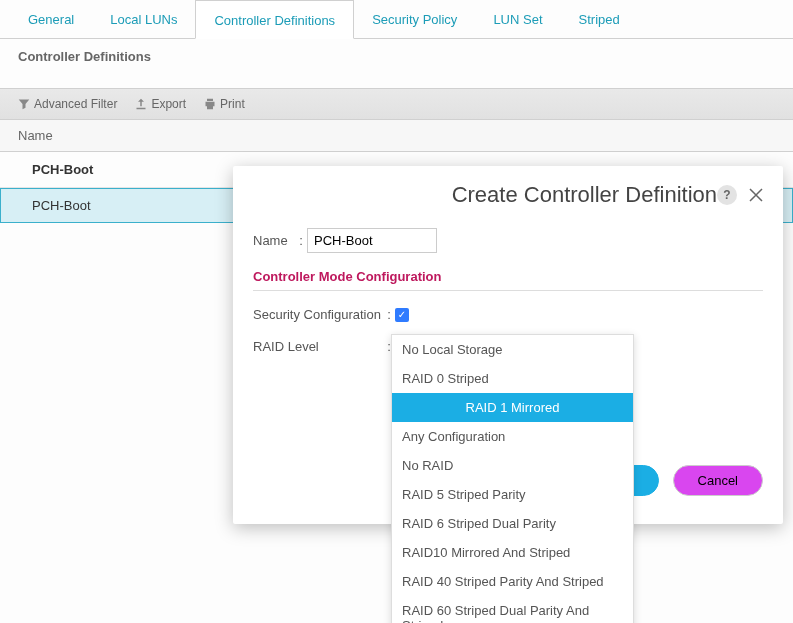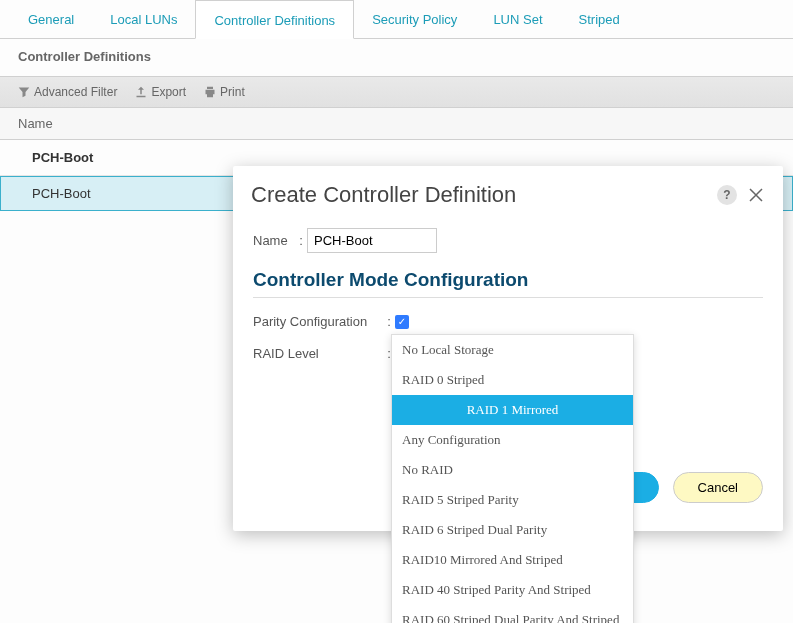--- a/index.html
+++ b/index.html
@@ -40,20 +40,21 @@
   .toolbar {
     display: flex;
     gap: 18px;
     padding: 8px 18px;
     border-top: 1px solid #d0d0d0;
     border-bottom: 1px solid #d0d0d0;
     background: linear-gradient(#e9e9e9, #e1e1e1);
     color: #666;
     font-size: 12px;
     align-items: center;
+    margin-top: 12px;
   }
   .toolbar .tbtn { display: flex; align-items: center; gap: 4px; cursor: pointer; }
   .toolbar svg { width: 12px; height: 12px; fill: #888; }
   .table-header {
     padding: 8px 18px;
     border-bottom: 1px solid #d0d0d0;
     color: #666;
     background: #f7f7f7;
   }
   .row {
@@ -75,23 +76,22 @@
     top: 166px;
     width: 550px;
     background: #fff;
     box-shadow: 0 4px 18px rgba(0,0,0,0.25);
     border-radius: 2px;
     padding-bottom: 28px;
   }
   .dialog-header {
     display: flex;
     align-items: center;
-    justify-content: space-between;
+    justify-content: flex-end;
     padding: 16px 18px 10px 18px;
-    gap: 8px;
   }
   .dialog-title { font-size: 22px; color: #444; }
   .dialog-icons { display: flex; align-items: center; gap: 10px; }
   .help-circle {
     width: 20px; height: 20px; border-radius: 50%;
     background: #e3e3e3; color: #666;
     display: flex; align-items: center; justify-content: center;
     font-size: 12px; font-weight: bold;
   }
   .close-x {
@@ -110,25 +110,25 @@
   .form-label { width: 130px; }
   .colon { width: 12px; text-align: center; }
   .text-input {
     border: 1px solid #ccc;
     padding: 4px 6px;
     width: 130px;
     font-size: 13px;
   }
   .subhead {
     font-weight: bold;
-    color: #0c4a6e;
+    color: #be185d;
     padding: 10px 0 6px 0;
     border-bottom: 1px solid #ddd;
     margin-bottom: 10px;
-    font-size: 19px;
+    font-size: 13px;
   }
   .checkbox {
     width: 14px; height: 14px; background: #2f7bff;
     border-radius: 2px; display: inline-flex;
     align-items: center; justify-content: center;
     color: #fff; font-size: 10px;
   }
   .select {
     border: 1px solid #bbb;
     padding: 4px 6px;
@@ -146,21 +146,21 @@
     justify-content: flex-end;
     gap: 14px;
     padding: 100px 20px 0 20px;
   }
   .btn {
     border-radius: 16px;
     padding: 7px 24px;
     font-size: 13px;
     cursor: pointer;
     border: 1px solid #ccc;
-    background: #fef9c3;
+    background: #d946ef;
   }
   .btn.primary {
     background: #1baee4;
     color: #fff;
     border: 1px solid #1baee4;
     padding: 7px 28px;
   }
 
   .dropdown {
     position: absolute;
@@ -170,21 +170,20 @@
     background: #fff;
     border: 1px solid #ddd;
     box-shadow: 0 2px 8px rgba(0,0,0,0.15);
     z-index: 10;
   }
   .dropdown .opt {
     padding: 7px 10px;
     font-size: 13px;
     color: #555;
     cursor: pointer;
-    font-family: Liberation Serif, serif;
   }
   .dropdown .opt.highlight {
     background: #1baee4;
     color: #fff;
     text-align: center;
   }
 </style>
 </head>
 <body>
 
@@ -237,21 +236,21 @@
     </div>
   </div>
   <div class="dialog-body">
     <div class="form-row">
       <span class="form-label" style="width:42px">Name</span>
       <span class="colon">:</span>
       <input class="text-input" type="text" value="PCH-Boot" style="">
     </div>
     <div class="subhead">Controller Mode Configuration</div>
     <div class="form-row">
-      <span class="form-label">Parity Configuration</span>
+      <span class="form-label">Security Configuration</span>
       <span class="colon">:</span>
       <span class="checkbox">✓</span>
     </div>
     <div class="form-row">
       <span class="form-label">RAID Level</span>
       <span class="colon">:</span>
       <div class="select">
         <span>Any Configuration</span>
         <span class="caret">▼</span>
       </div>

